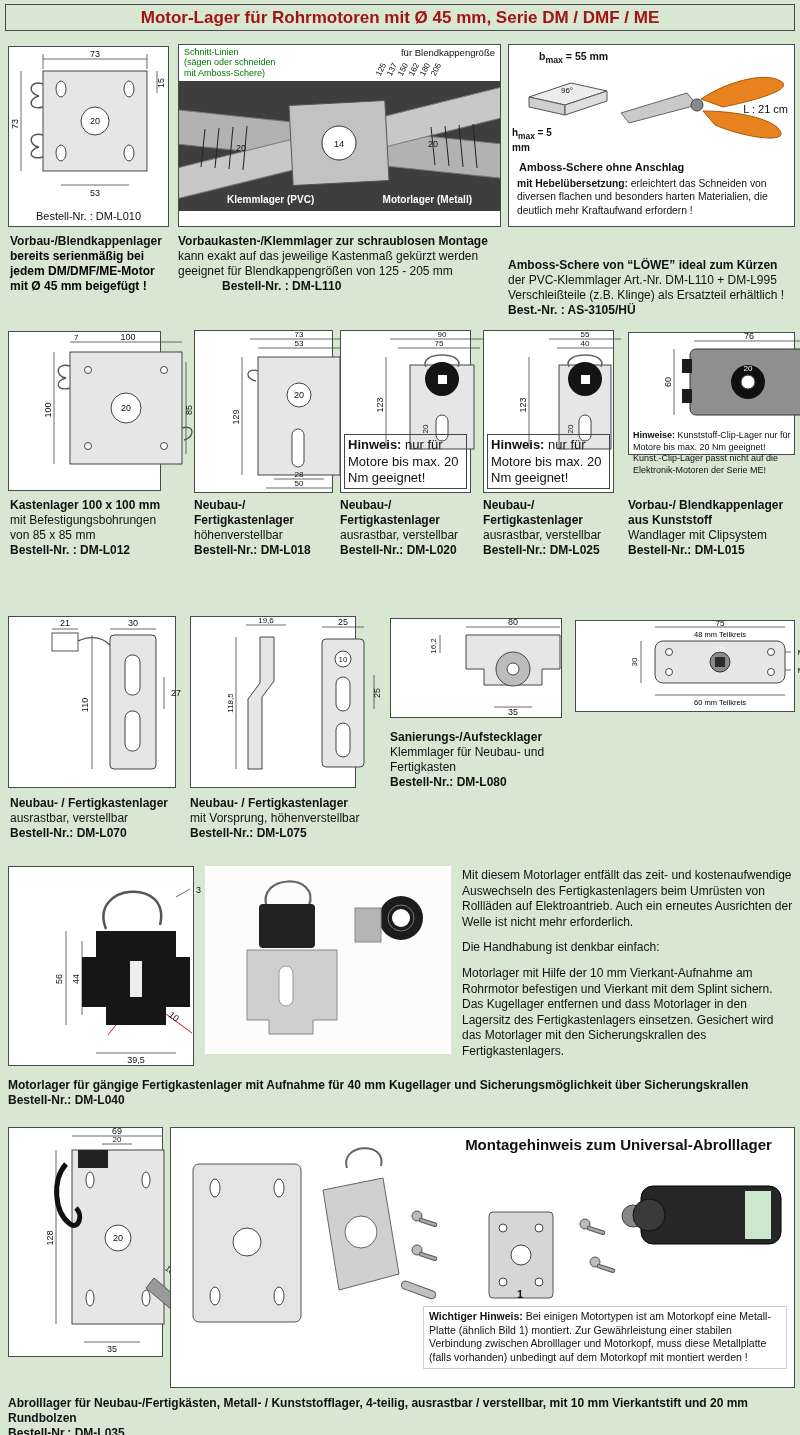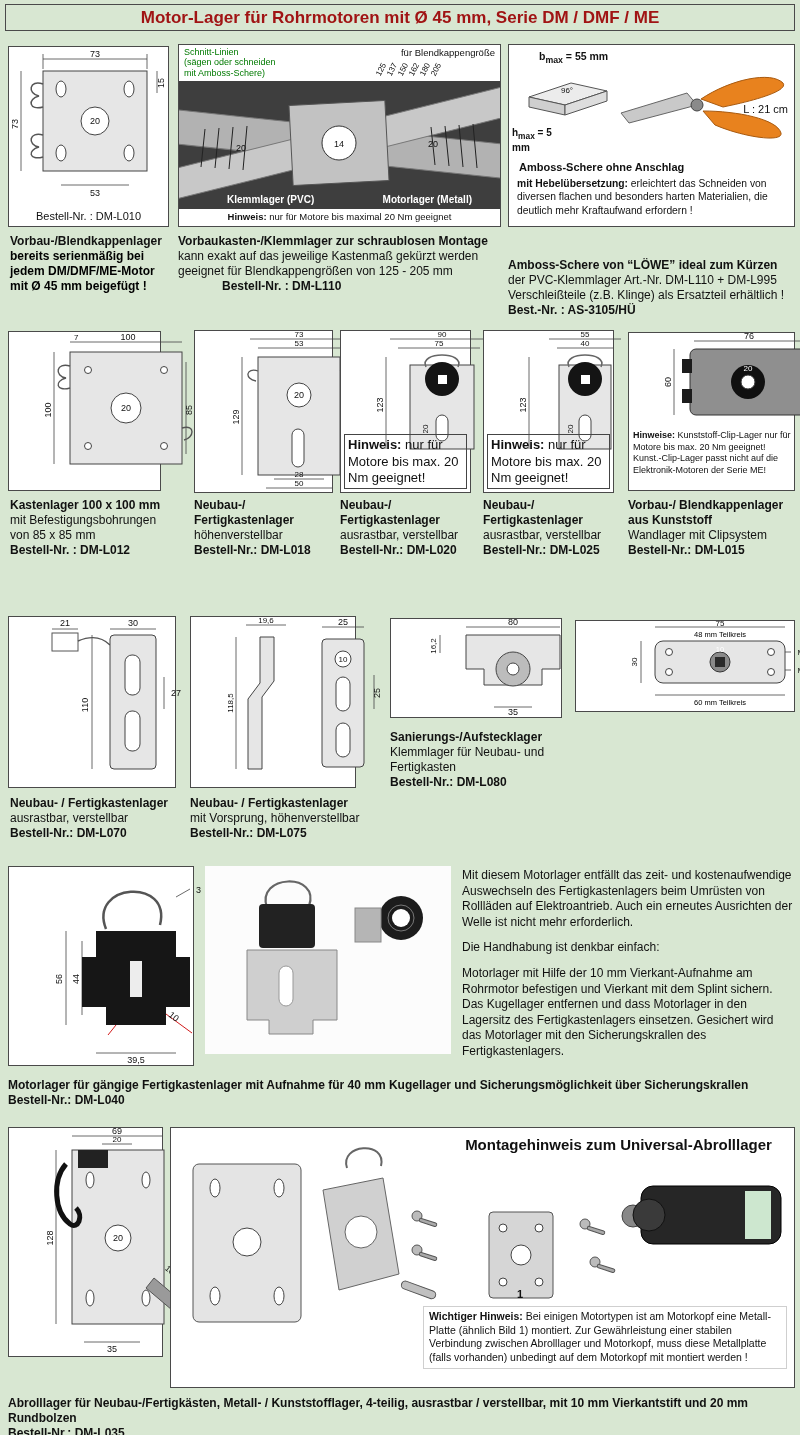--- a/index.html
+++ b/index.html
@@ -109,23 +109,20 @@
           <rect x="112" y="22" width="96" height="80" fill="#c2c2c2" stroke="#555" transform="rotate(-3 160 62)"></rect>
           <circle cx="160" cy="62" r="17" fill="#ffffff" stroke="#333"></circle>
         </g>
         <text x="62" y="70" class="dt" text-anchor="middle">20</text>
         <text x="160" y="66" class="dt" text-anchor="middle">14</text>
         <text x="254" y="66" class="dt" text-anchor="middle">20</text>
       </svg>
       <span style="position:absolute;left:48px;bottom:6px;color:#fff;font-size:10px;font-weight:bold;">Klemmlager (PVC)</span>
       <span style="position:absolute;right:28px;bottom:6px;color:#fff;font-size:10px;font-weight:bold;">Motorlager (Metall)</span>
     </div>
-    <div class="hintband">
-      <span class="b">Hinweis:</span><span> nur für Motore bis maximal 20 Nm geeignet</span>
-    </div>
   </div>
 
   <div class="cap" style="left:178px;top:234px;width:323px;">
     <div class="b">Vorbaukasten-/Klemmlager zur schraublosen Montage</div>
     <div>kann exakt auf das jeweilige Kastenmaß gekürzt werden</div>
     <div>geeignet für Blendkappengrößen von 125 - 205 mm</div>
     <div class="b" style="margin-left:44px;">Bestell-Nr. : DM-L110</div>
   </div>
 
   <div class="panel" style="left:508px;top:44px;width:287px;height:183px;">
@@ -262,21 +259,21 @@
       <text x="66" y="15" class="dt8" text-anchor="middle">40</text>
       <text x="7" y="74" class="dt" text-anchor="middle" transform="rotate(-90 7 74)">123</text>
       <text x="126" y="84" class="dt" text-anchor="middle" transform="rotate(-90 126 84)">69</text>
       <text x="54" y="98" class="dt8" text-anchor="middle" transform="rotate(-90 54 98)">20</text>
     </svg>
     <div class="hintbox">
       <span class="b">Hinweis:</span><span> nur für Motore bis max. 20 Nm geeignet!</span>
     </div>
   </div>
 
-  <div class="panel" style="left:628px;top:332px;width:167px;height:159px;">
+  <div class="panel" style="left:628px;top:332px;width:167px;height:123px;">
     <svg width="165" height="94">
       <g>
         <line x1="30" y1="8" x2="140" y2="8" class="dl"></line>
         <line x1="10" y1="16" x2="10" y2="82" class="dl"></line>
         <line x1="154" y1="24" x2="154" y2="70" class="dl"></line>
       </g>
       <g>
         <rect x="26" y="16" width="116" height="66" rx="6" fill="#8f8f8f" stroke="#333"></rect>
         <rect x="18" y="26" width="10" height="14" fill="#1c1c1c"></rect>
         <rect x="18" y="56" width="10" height="14" fill="#1c1c1c"></rect>

